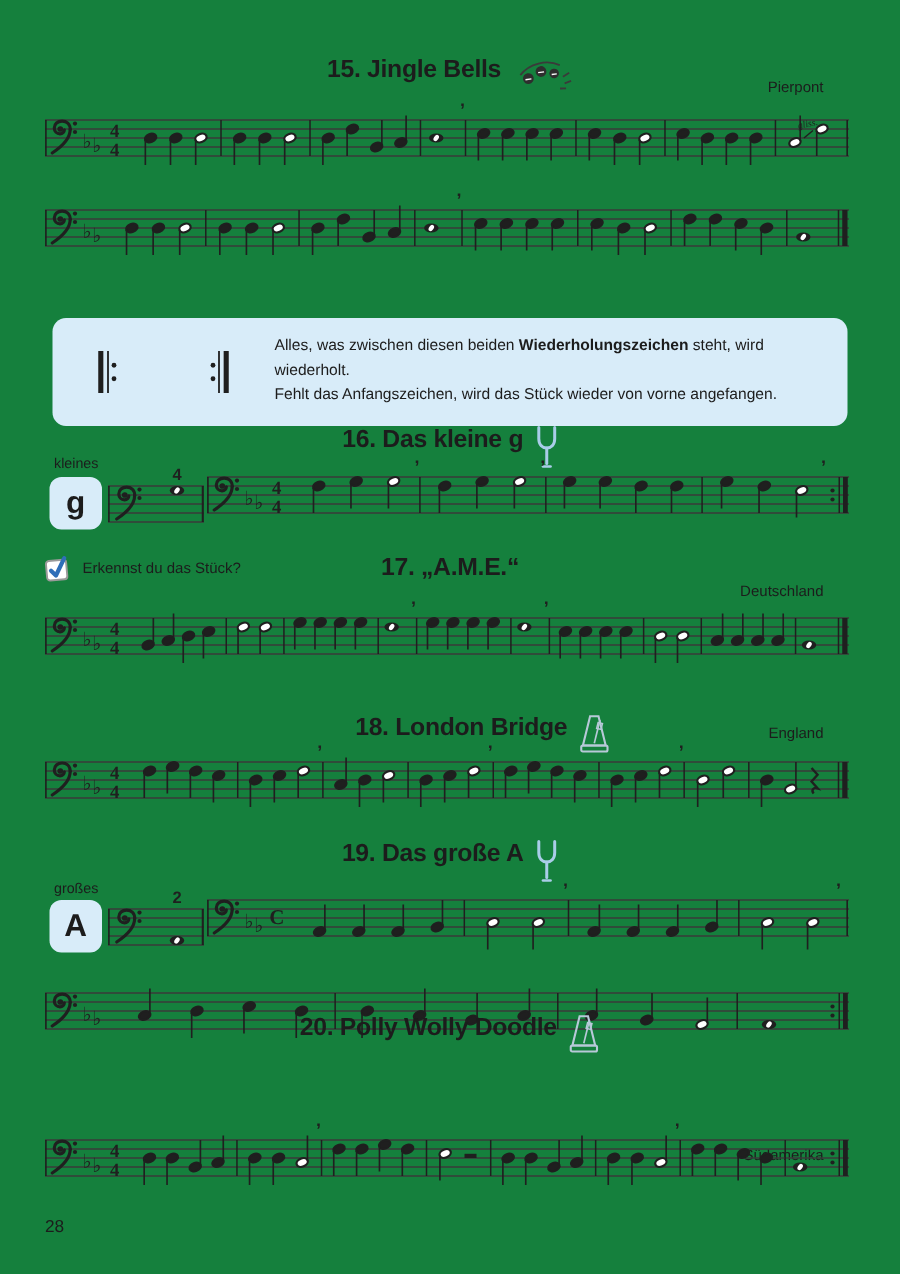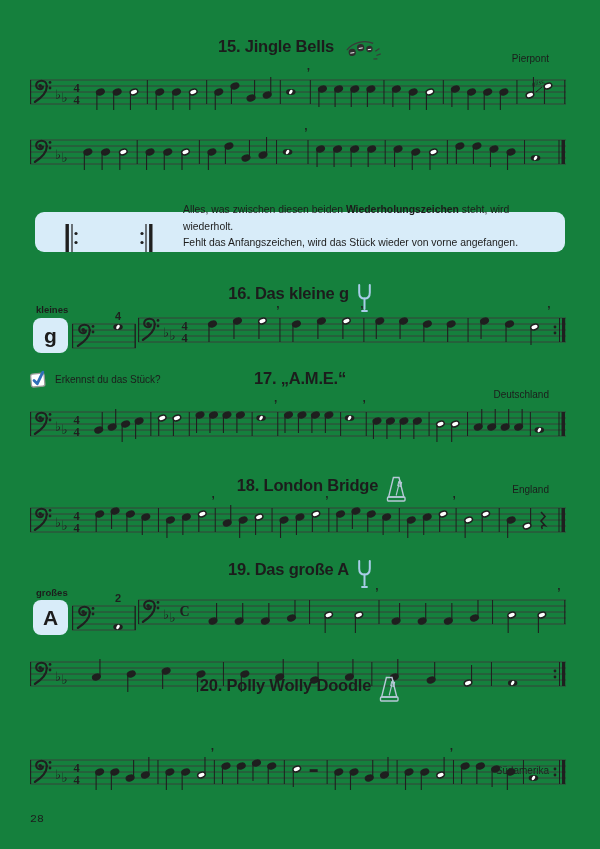--- a/index.html
+++ b/index.html
@@ -3,29 +3,29 @@
 <meta charset="utf-8">
 <style>
   html,body{margin:0;padding:0;background:#e8e8e8;}
   .page{position:relative;width:600px;height:849px;background:#15803d;margin:0 auto;
         font-family:"Liberation Sans",sans-serif;color:#1c1c1c;overflow:hidden;}
   .title-row{position:absolute;left:0;right:0;display:flex;justify-content:center;
              align-items:flex-start;gap:8px;}
   .song-title{font-weight:bold;font-size:16.5px;letter-spacing:-0.2px;line-height:1.1;}
   .credit{position:absolute;right:51px;font-size:10px;color:#1c1c1c;}
   .staff-host{position:absolute;}
-  .info-box{position:absolute;left:35px;top:212px;width:530px;height:40px;border-radius:9px;
-            display:flex;align-items:flex-end;box-sizing:border-box;padding:0 14px 0 30px;}
+  .info-box{position:absolute;left:35px;top:212px;width:530px;height:72px;border-radius:9px;
+            display:flex;align-items:center;box-sizing:border-box;padding:0 14px 0 30px;}
   .info-text{font-size:10.4px;line-height:1.6;margin-left:30px;}
-  .size-label{position:absolute;font-size:9.5px;font-weight:bold;}
+  .size-label{position:absolute;font-size:9.5px;font-weight:normal;}
   .letter-box{position:absolute;width:35px;height:35px;border-radius:8px;display:flex;
               align-items:center;justify-content:center;font-size:21px;font-weight:bold;}
   .checkbox-row{position:absolute;left:30px;top:371px;display:flex;align-items:center;gap:7px;}
   .checkbox-label{font-size:10px;}
-  .page-number{position:absolute;left:30px;top:812px;font-size:11.5px;font-family:Liberation Mono, monospace;}
+  .page-number{position:absolute;left:30px;top:812px;font-size:11.5px;}
   svg{display:block;overflow:visible;}
 </style>
 </head>
 <body>
 
 <div class="page">
 
   <div class="title-row" style="top:37px;">
     <span class="song-title">15. Jingle Bells</span>
     <svg width="40" height="26" viewBox="0 0 40 26">

